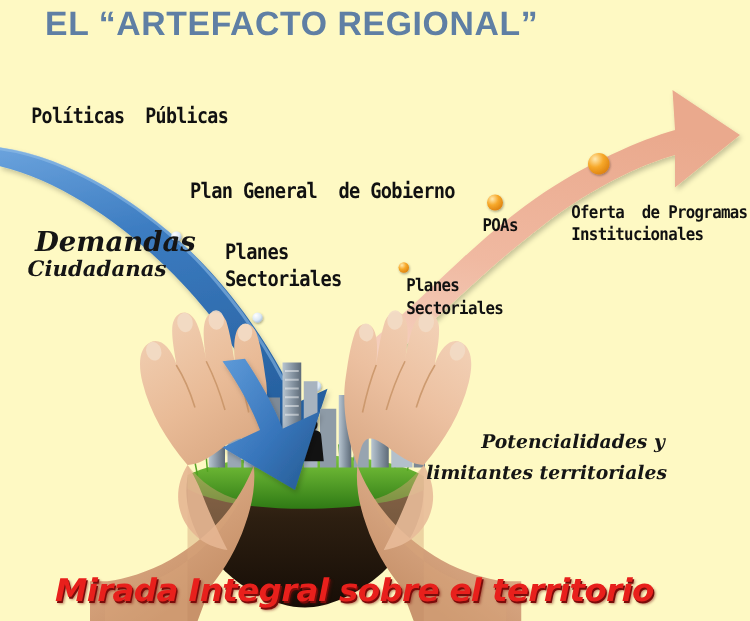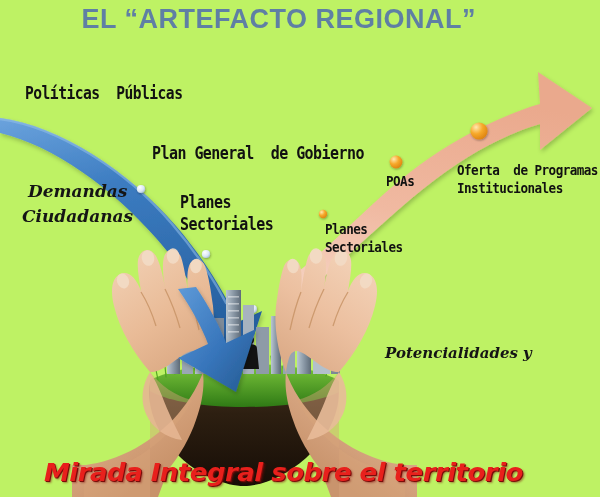--- a/index.html
+++ b/index.html
@@ -5,22 +5,21 @@
   html,body{margin:0;padding:0;background:#ffffff;}
   body{
     font-family:"Liberation Sans", sans-serif;
     -webkit-font-smoothing:antialiased;
   }
   #stage{
     position:relative;
     width:600px;
     height:497px;
     overflow:hidden;
-    background:#bef264;
-    text-align:right;
+    background:#fef9c3;
   }
   #bgsvg{position:absolute;left:0;top:0;width:600px;height:497px;}
 
   
   .title{
     position:absolute;
     left:36px; top:4px;
     width:440px;
     font-family:"Liberation Sans", sans-serif;
     font-size:27px;
@@ -351,33 +350,34 @@
                L 178,358
                L 208,344
                C 202,328 192,309 178,289 Z" fill="url(#gBlueHead)" filter="url(#softShadow)"></path>
     </g>
   </svg>
 
   <div class="title">El “artefacto regional”</div>
 
   <div class="sqlabel" style="left:25px; top:84px; font-size:17px; transform:scaleX(0.86);">Políticas  Públicas</div>
 
-  <div class="script" style="left:28px; top:180px; font-size:17px;">Demandas</div>
+  <div class="script" style="left:28px; top:180px; font-size:22px;">Demandas</div>
   <div class="script" style="left:22px; top:205px; font-size:17px;">Ciudadanas</div>
 
   <div class="sqlabel" style="left:152px; top:144px; font-size:17px; transform:scaleX(0.88);">Plan General  de Gobierno</div>
 
   <div class="sqlabel" style="left:180px; top:193px; font-size:17px; transform:scaleX(0.88);">Planes</div>
   <div class="sqlabel" style="left:180px; top:215px; font-size:17px; transform:scaleX(0.88);">Sectoriales</div>
 
   <div class="sqlabel" style="left:325px; top:222px; font-size:14px; transform:scaleX(0.9);">Planes</div>
   <div class="sqlabel" style="left:325px; top:240px; font-size:14px; transform:scaleX(0.9);">Sectoriales</div>
 
   <div class="sqlabel" style="left:386px; top:174px; font-size:14px; transform:scaleX(0.9);">POAs</div>
 
   <div class="sqlabel" style="left:457px; top:163px; font-size:14px; transform:scaleX(0.9);">Oferta  de Programas</div>
   <div class="sqlabel" style="left:457px; top:181px; font-size:14px; transform:scaleX(0.9);">Institucionales</div>
 
   <div class="script" style="left:357px; top:344px; font-size:15px;margin-left:28px;">Potencialidades y</div>
+  <div class="script" style="left:341px; top:369px; font-size:15px;">limitantes territoriales</div>
 
   <div class="redbanner">Mirada Integral sobre el territorio</div>
 
 </div>
 
 </body></html>

